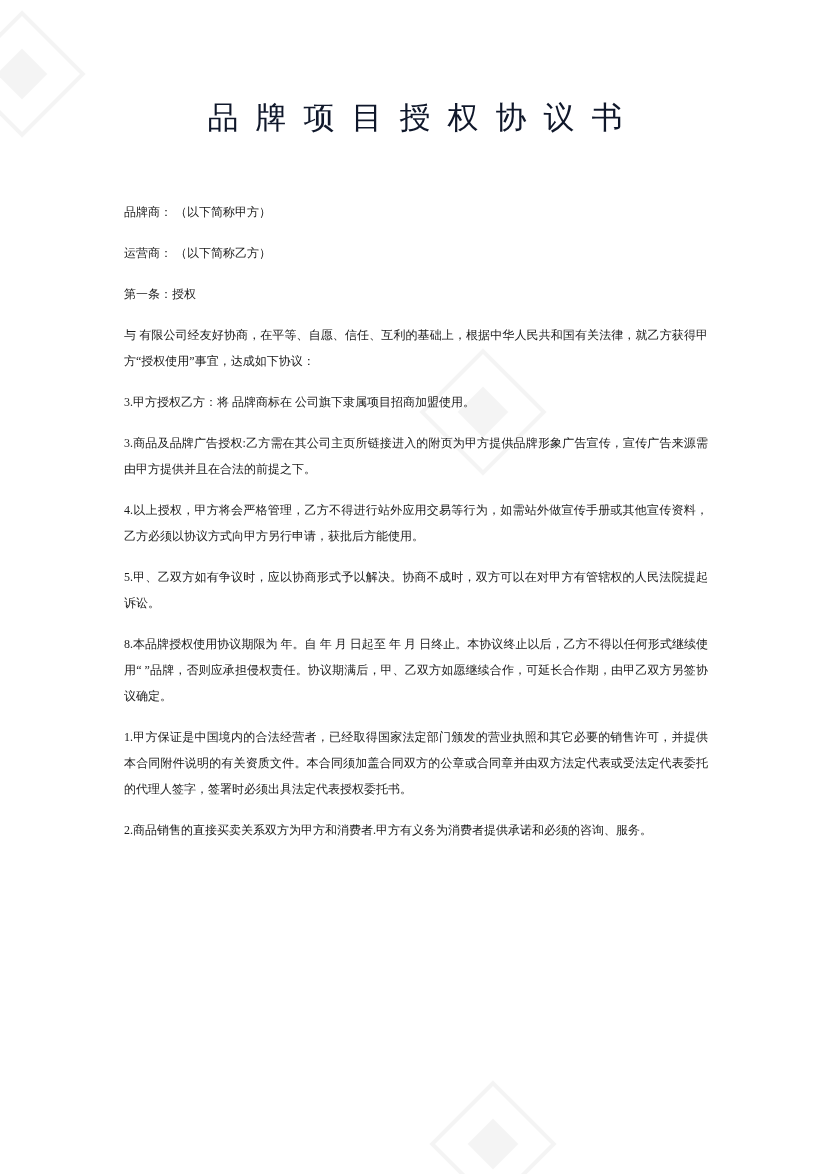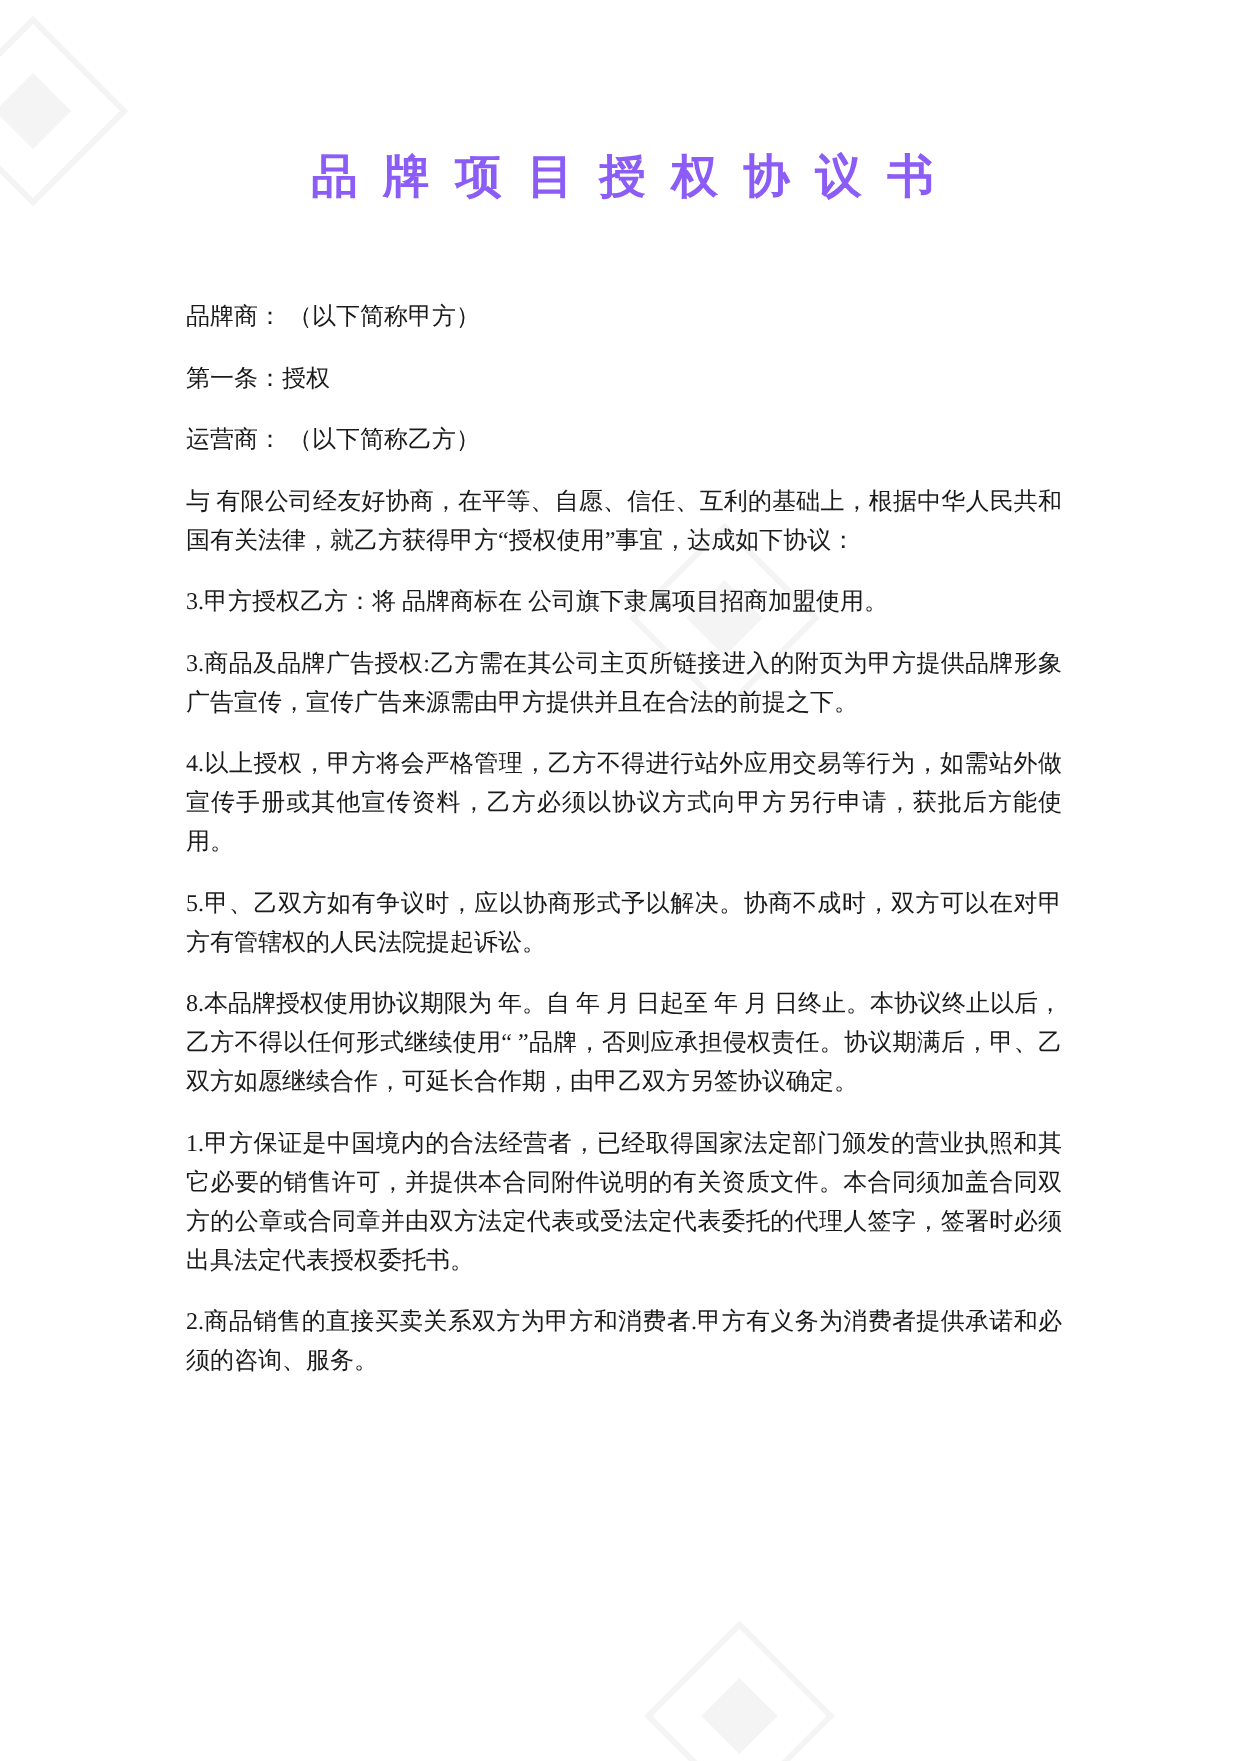--- a/index.html
+++ b/index.html
@@ -17,32 +17,32 @@
     overflow: hidden;
     color: #161616;
   }
   .doc-title {
     position: relative;
     z-index: 1;
     margin: 0;
     padding-top: 97px;
     text-align: center;
     font-size: 31px;
-    font-weight: 700;
+    font-weight: 400;
     letter-spacing: 17px;
     text-indent: 17px; 
-    color: #8b5cf6;
+    color: #0f172a;
   }
   .content {
     position: relative;
     z-index: 1;
     width: 584px;
     margin-left: 124px;
     margin-top: 60px;
-    font-size: 16px;
+    font-size: 12px;
     line-height: 26px;
     text-align: justify;
     color: #1a1a1a;
   }
   .content p { margin: 0 0 15px 0; }
 
   
   .watermark {
     position: absolute;
     z-index: 0;
@@ -89,22 +89,22 @@
     <div class="wm-box">
       <div class="wm-outer"></div>
       <div class="wm-inner"></div>
     </div>
   </div>
 
   <h1 class="doc-title">品牌项目授权协议书</h1>
 
   <div class="content">
     <p>品牌商： （以下简称甲方）</p>
+    <p>运营商： （以下简称乙方）</p>
     <p>第一条：授权</p>
-    <p>运营商： （以下简称乙方）</p>
     <p>与 有限公司经友好协商，在平等、自愿、信任、互利的基础上，根据中华人民共和国有关法律，就乙方获得甲方“授权使用”事宜，达成如下协议：</p>
     <p>3.甲方授权乙方：将 品牌商标在 公司旗下隶属项目招商加盟使用。</p>
     <p>3.商品及品牌广告授权:乙方需在其公司主页所链接进入的附页为甲方提供品牌形象广告宣传，宣传广告来源需由甲方提供并且在合法的前提之下。</p>
     <p>4.以上授权，甲方将会严格管理，乙方不得进行站外应用交易等行为，如需站外做宣传手册或其他宣传资料，乙方必须以协议方式向甲方另行申请，获批后方能使用。</p>
     <p>5.甲、乙双方如有争议时，应以协商形式予以解决。协商不成时，双方可以在对甲方有管辖权的人民法院提起诉讼。</p>
     <p>8.本品牌授权使用协议期限为 年。自 年 月 日起至 年 月 日终止。本协议终止以后，乙方不得以任何形式继续使用“ ”品牌，否则应承担侵权责任。协议期满后，甲、乙双方如愿继续合作，可延长合作期，由甲乙双方另签协议确定。</p>
     <p>1.甲方保证是中国境内的合法经营者，已经取得国家法定部门颁发的营业执照和其它必要的销售许可，并提供本合同附件说明的有关资质文件。本合同须加盖合同双方的公章或合同章并由双方法定代表或受法定代表委托的代理人签字，签署时必须出具法定代表授权委托书。</p>
     <p>2.商品销售的直接买卖关系双方为甲方和消费者.甲方有义务为消费者提供承诺和必须的咨询、服务。</p>
   </div>
 

